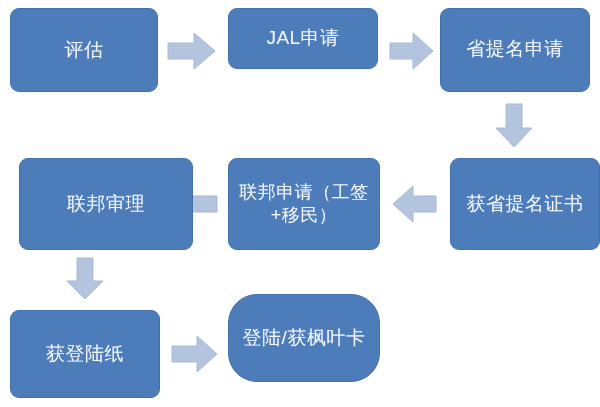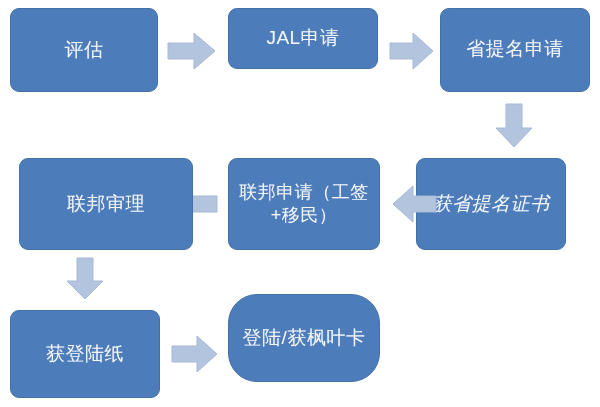--- a/index.html
+++ b/index.html
@@ -80,21 +80,21 @@
   <div class="node" style="left:440px; top:8px; width:150px; height:84px;font-family:Liberation Mono, monospace;">
     <span class="node-label">省提名申请</span>
   </div>
 
   <div class="arrow" style="left:495px; top:104px; width:38px; height:44px;">
     <svg viewBox="0 0 38 44" width="38" height="44" aria-hidden="true">
       <path d="M11,0 L27,0 L27,24 L37,24 L19,43 L1,24 L11,24 Z"></path>
     </svg>
   </div>
 
-  <div class="node" style="left:416px; top:158px; width:150px; height:92px;font-style:italic;">
+  <div class="node" style="left:450px; top:158px; width:150px; height:92px;">
     <span class="node-label">获省提名证书</span>
   </div>
 
   <div class="arrow" style="left:392px; top:185px; width:44px; height:38px;">
     <svg viewBox="0 0 44 38" width="44" height="38" aria-hidden="true">
       <path d="M44,11 L21,11 L21,1 L1,19 L21,37 L21,27 L44,27 Z"></path>
     </svg>
   </div>
 
   <div class="node" style="left:228px; top:158px; width:152px; height:92px; font-size:18px;">

